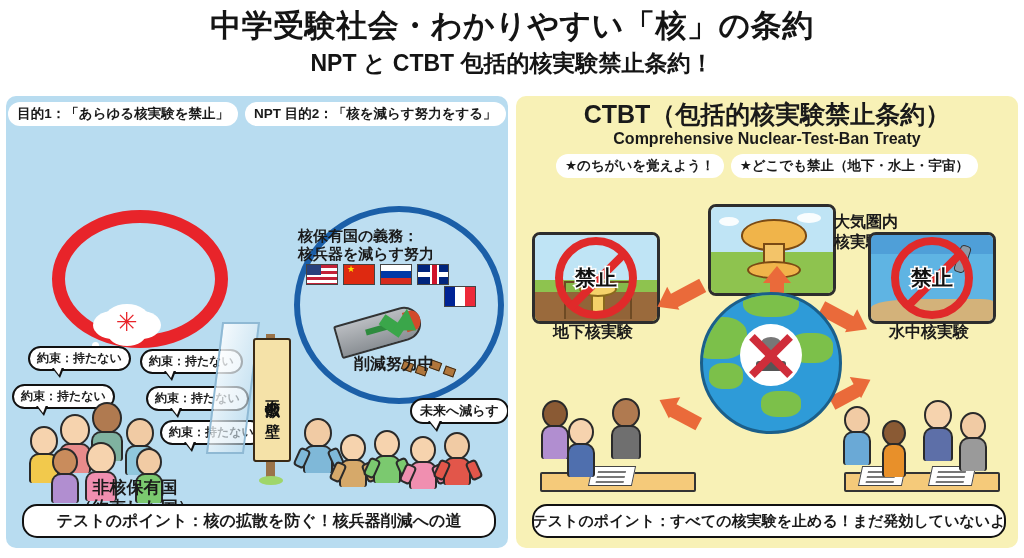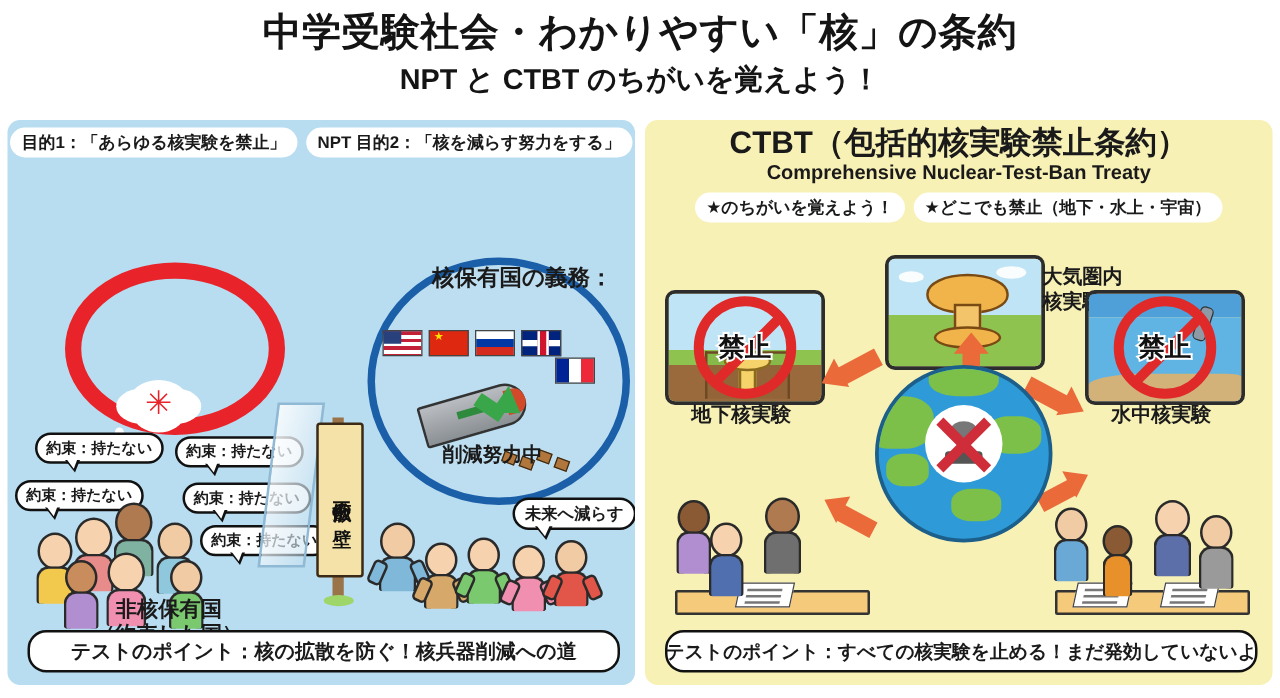--- a/index.html
+++ b/index.html
@@ -123,22 +123,22 @@
     position: absolute; left: 208px; top: 118px; width: 34px; height: 128px;
     background: linear-gradient(100deg, rgba(255,255,255,.85), rgba(200,225,240,.55));
     border: 2px solid #8fb9d4; transform: skewX(-7deg);
   }
 
   .blue-circle {
     position: absolute; left: 288px; top: 2px; width: 198px; height: 186px;
     border: 6px solid #1b5fa8; border-radius: 50%; background: rgba(255,255,255,0.07);
   }
   .blue-title {
-    position: absolute; left: 292px; top: 8px; width: 192px; text-align: right;
-    font-size: 18px; font-weight: bold; line-height: 1.2;
+    position: absolute; left: 292px; top: 23px; width: 192px; text-align: left;
+    font-size: 15px; font-weight: bold; line-height: 1.2;
   }
   .flags { position: absolute; left: 300px; top: 58px; width: 182px; }
   .flag {
     position: absolute; width: 32px; height: 21px; border: 1.5px solid #444; box-sizing: border-box;
   }
   .flag-us  { left: 0px;   top: 2px; background:
       repeating-linear-gradient(#c32138 0 3px, #fff 3px 6px); }
   .flag-us::before { content:""; position:absolute; left:0; top:0; width:14px; height:10px; background:#28407c; }
   .flag-cn  { left: 37px;  top: 2px; background: #de2910; }
   .flag-cn::before { content:"★"; position:absolute; color:#ffde00; font-size:9px; left:3px; top:-1px; }
@@ -315,21 +315,21 @@
   }
   .banner-ctbt { font-size: 15px; }
 </style>
 </head>
 <body>
 
 <div class="page">
 
   <div class="title-block">
     <div class="title-main">中学受験社会・わかりやすい「核」の条約</div>
-    <div class="title-sub">NPT と CTBT のちがいを覚えよう！</div>
+    <div class="title-sub">NPT と CTBT 包括的核実験禁止条約！</div>
   </div>
 
   <div class="panels">
 
     <div class="panel panel-npt">
 
 
       <div class="pill-row">
         <div class="pill">目的1：「あらゆる核実験を禁止」</div>
         <div class="pill">NPT 目的2：「核を減らす努力をする」</div>
@@ -391,20 +391,21 @@
           <div class="wall-post"></div>
           <div class="wall-board">
             <span class="wall-text">不拡散の壁</span>
           </div>
           <div class="wall-grass"></div>
         </div>
 
         <div class="blue-circle"></div>
         <div class="blue-title">
           <div>核保有国の義務：</div>
+          <div>核兵器を減らす努力</div>
         </div>
 
         <div class="flags">
           <div class="flag flag-us"></div>
           <div class="flag flag-cn"></div>
           <div class="flag flag-ru"></div>
           <div class="flag flag-uk"></div>
           <div class="flag flag-fr"></div>
         </div>
 

